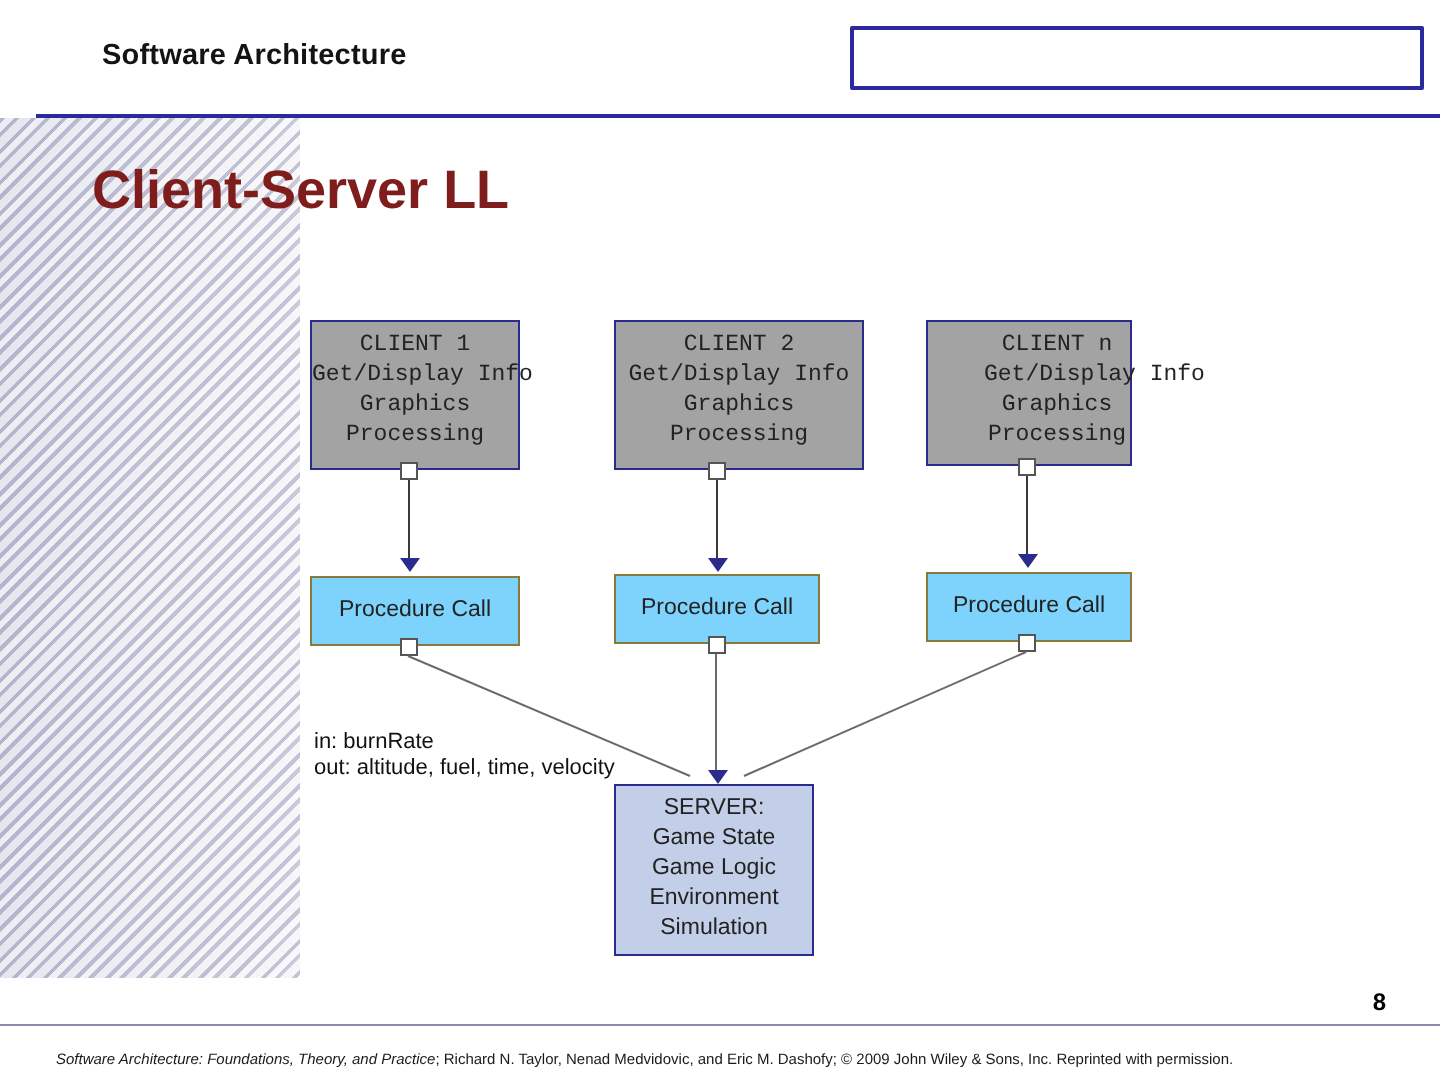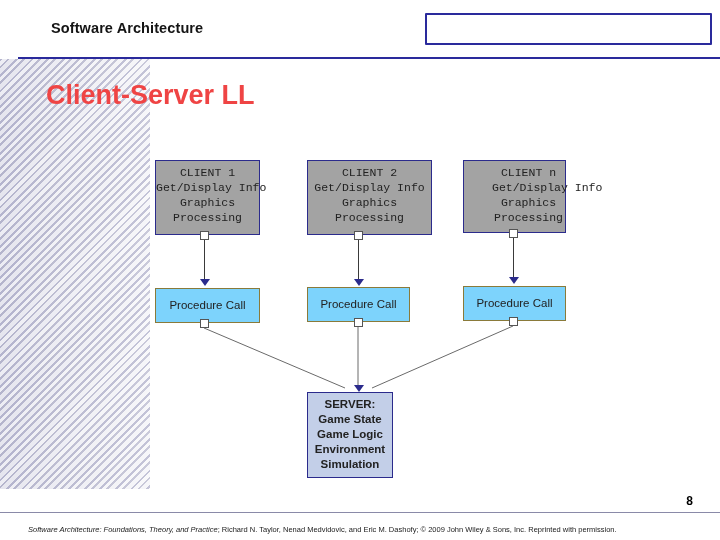--- a/index.html
+++ b/index.html
@@ -94,21 +94,21 @@
     opacity: 0.9;
   }
 
   
   .slide-title {
     position: absolute;
     left: 46px;
     top: 80px;
     font-size: 27px;
     font-weight: bold;
-    color: #ef4444;
+    color: #7f1d1d;
     letter-spacing: 0px;
   }
 
   
   .diagram {
     position: absolute;
     left: 150px;
     top: 148px;
     width: 440px;
     height: 340px;
@@ -265,22 +265,24 @@
   </div>
   <div class="port" style="left:359px; top:169px;"></div>
 
   <svg width="440" height="340" style="position:absolute; left:0; top:0; pointer-events:none;">
     <line x1="54" y1="180" x2="195" y2="240" stroke="#6a6a6a" stroke-width="1"></line>
     <line x1="208" y1="179" x2="208" y2="240" stroke="#6a6a6a" stroke-width="1"></line>
     <line x1="363" y1="178" x2="222" y2="240" stroke="#6a6a6a" stroke-width="1"></line>
   </svg>
   <div class="arrow-head" style="left:204px; top:237px;"></div>
 
-
-  <div class="node server" style="left:157px; top:244px; width:86px; height:86px;font-weight:bold;">
+  <div class="label-io" style="left:7px; top:217px;">in: burnRate
+out: altitude, fuel, time, velocity</div>
+
+  <div class="node server" style="left:157px; top:244px; width:100px; height:86px;">
     <span style="white-space:pre; display:block;">SERVER:
 Game State
 Game Logic
 Environment
 Simulation</span>
   </div>
 </div>
 
 <div class="page-number">8</div>
 <div class="footer-rule"></div>

